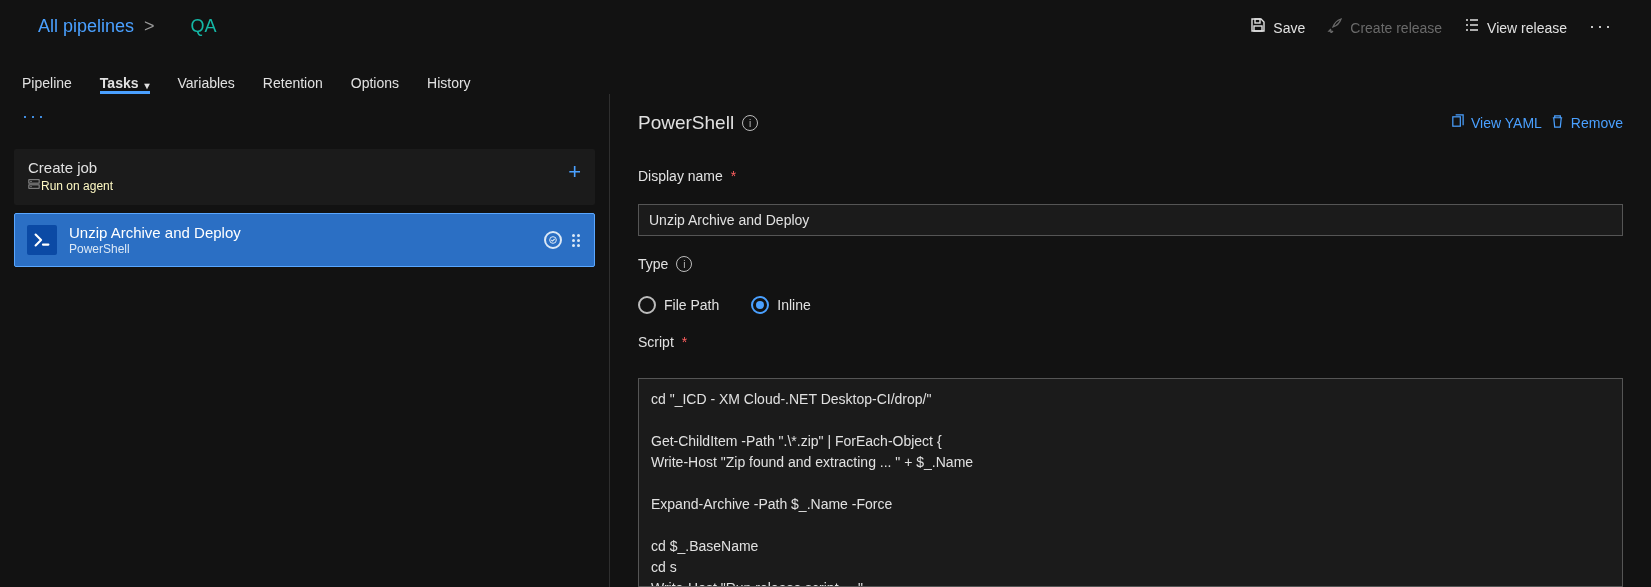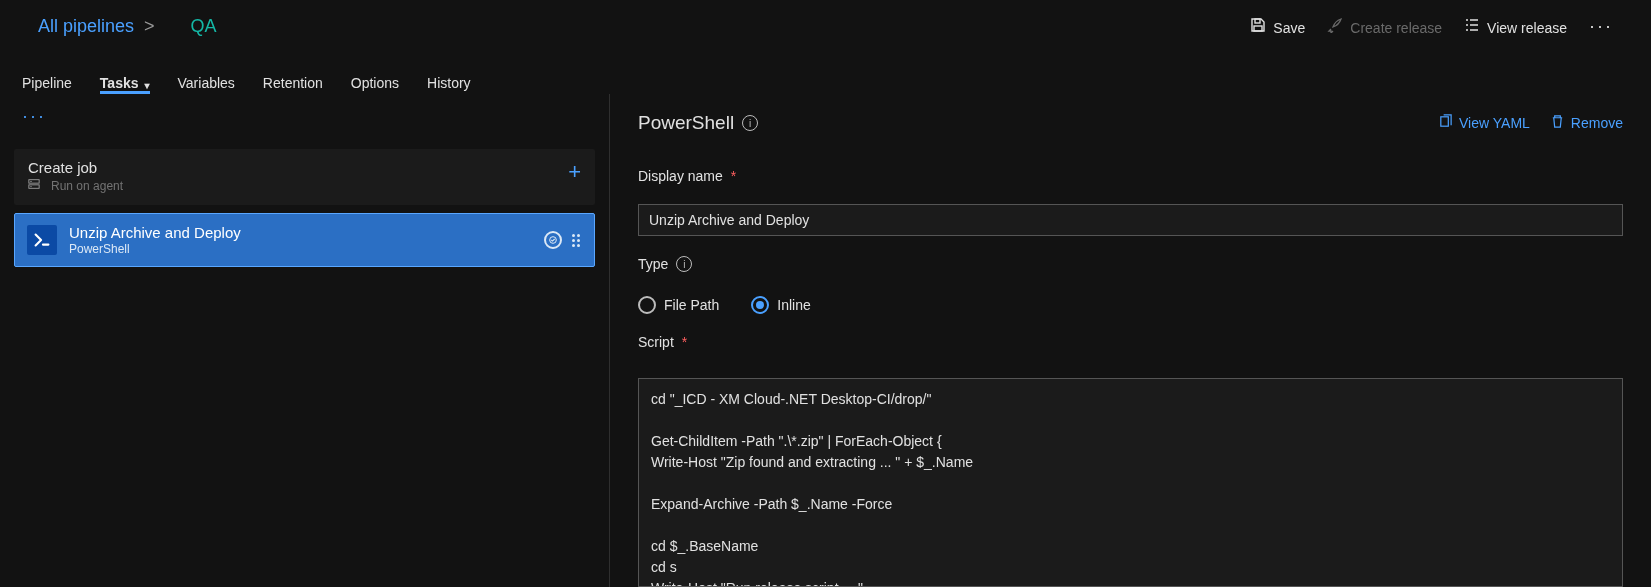--- a/index.html
+++ b/index.html
@@ -33,41 +33,41 @@
   .stage-hdr { padding: 10px 22px 14px 22px; display:flex; align-items:flex-start; }
   .stage-hdr .titles { flex:1; }
   .stage-hdr h2 { font-size:16px; font-weight:600; color:#fff; }
   .stage-hdr .sub { font-size:12px; color:#a5a5a5; margin-top:2px; }
   .left-ell { color:#4aa0ff; font-size:18px; letter-spacing:2px; cursor:pointer; padding-top:2px; }
 
   .job-card, .task-card { margin: 8px 14px 0 14px; border-radius:2px; }
   .job-card { background:#1b1b1b; padding:10px 14px 12px 14px; display:flex; align-items:flex-start; }
   .job-card .titles { flex:1; }
   .job-card h3 { font-size:15px; font-weight:400; }
-  .job-sub { font-size:12px; color:#737373; margin-top:2px; display:flex; align-items:center; gap:11px; }
+  .job-sub { font-size:12px; color:#fef9c3; margin-top:2px; display:flex; align-items:center; gap:1px; }
   .job-sub svg { width:12px; height:12px; }
   .plus { color:#4aa0ff; font-size:22px; cursor:pointer; line-height:1; padding-top:2px; }
 
   .task-card { background:#2b6fc4; border:1px solid #5aa7ff; padding:10px 12px; display:flex; align-items:center; gap:12px; cursor:pointer; }
   .task-icon { width:30px; height:30px; background:#0b4aa5; border-radius:2px; display:flex; align-items:center; justify-content:center; }
   .task-icon svg { width:22px; height:22px; }
   .task-titles { flex:1; }
   .task-titles h4 { font-size:15px; font-weight:400; color:#fff; }
   .task-titles .sub { font-size:12px; color:#dbe8f6; margin-top:1px; }
   .task-right { display:flex; align-items:center; gap:10px; }
   .link-circle { width:18px; height:18px; border-radius:50%; border:2px solid #dbe8f6; display:flex; align-items:center; justify-content:center; }
   .link-circle svg { width:10px; height:10px; }
   .drag-dots { width:10px; display:grid; grid-template-columns:repeat(2,3px); gap:2px; }
   .drag-dots span { width:3px; height:3px; background:#dbe8f6; border-radius:50%; }
 
   
   .rp-hdr { display:flex; align-items:center; }
   .rp-title { font-size:19px; font-weight:400; display:flex; align-items:center; gap:8px; }
   .info-ic { width:16px; height:16px; border:1.3px solid #bcbcbc; border-radius:50%; display:flex; align-items:center; justify-content:center; font-size:10px; color:#bcbcbc; cursor:pointer; }
-  .rp-actions { margin-left:auto; display:flex; gap:20px; }
+  .rp-actions { margin-left:auto; display:flex; gap:8px; }
   .rp-act { color:#4aa0ff; display:flex; align-items:center; gap:6px; cursor:pointer; }
   .rp-act svg { width:15px; height:15px; }
 
   .form-row { margin-top:24px; display:flex; align-items:center; gap:14px; }
   .form-row.vert { flex-direction:column; align-items:stretch; gap:20px; }
   label.fld { font-size:14px; color:#e1e1e1; display:flex; align-items:center; gap:8px; }
   .req { color:#ff5f5f; }
   select.ctrl, input.ctrl { background:#1b1b1b; border:1px solid #555; color:#e1e1e1; height:32px; padding:0 10px; font-size:14px; outline:none; }
   select.ctrl { width:120px; appearance:none; -webkit-appearance:none; background-image:none; padding-right:28px; }
   .sel-wrap { position:relative; display:inline-block; }

